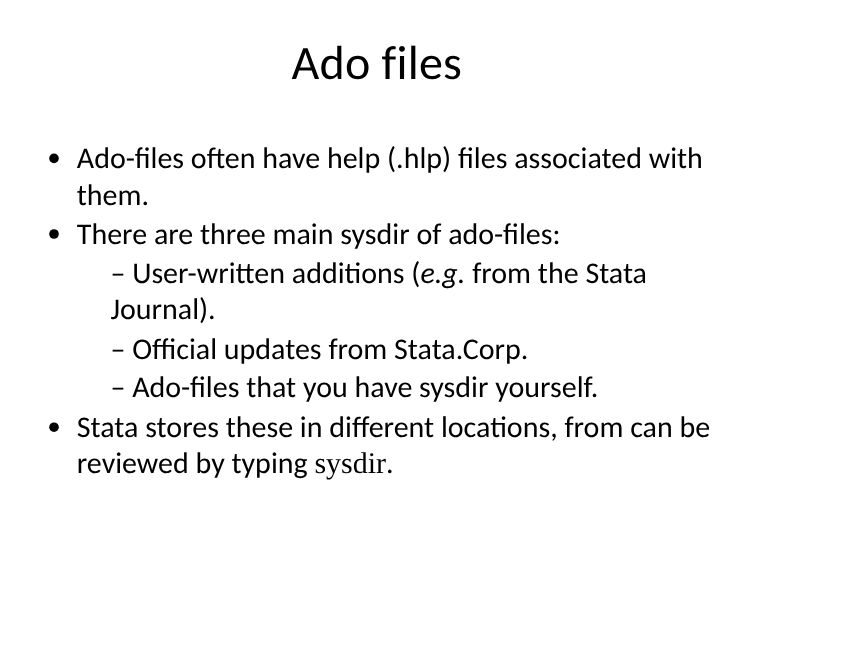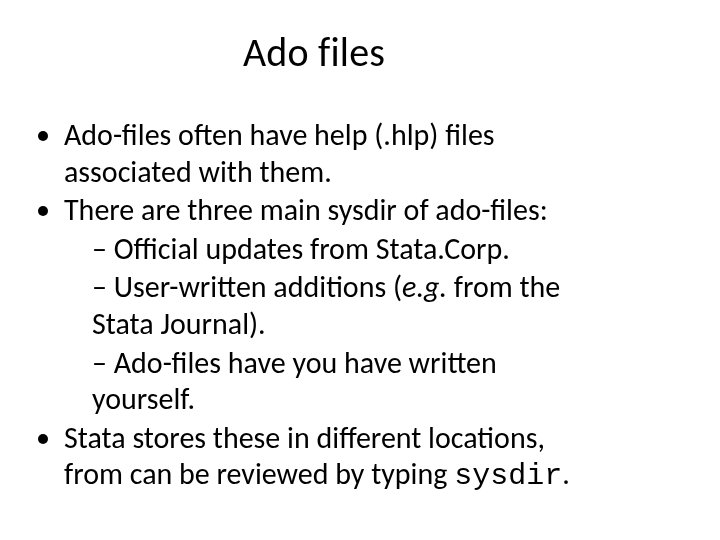--- a/index.html
+++ b/index.html
@@ -21,65 +21,65 @@
     text-align: center;
     font-size: 40px;
     font-weight: 400;
     margin: 0 0 40px 0;
     letter-spacing: 0.2px;
   }
   ul.level1 {
     list-style: disc;
     margin: 0;
     padding-left: 28px;
-    font-size: 30px;
+    font-size: 25px;
     line-height: 1.22;
   }
   ul.level1 > li {
     margin-bottom: 2px;
   }
   ul.level2 {
     list-style: none;
     margin: 2px 0 2px 0;
     padding-left: 28px;
   }
   ul.level2 > li::before {
     content: "– ";
   }
   ul.level2 > li {
     margin-bottom: 2px;
   }
   .mono {
-    font-family: Liberation Mono, monospace;
+    font-family: Liberation Serif, serif;
   }
   .italic {
     font-style: italic;
   }
 </style>
 </head>
 <body>
 
 <div class="slide">
   <h1 class="title">Ado files</h1>
 
   <ul class="level1">
     <li>
       <span>Ado-files often have help (.hlp) files associated with them.</span>
     </li>
     <li>
       <span>There are three main sysdir of ado-files:</span>
       <ul class="level2">
         <li>
+          <span>User-written additions (</span><span class="italic">e.g.</span><span> from the Stata Journal).</span>
+        </li>
+        <li>
           <span>Official updates from Stata.Corp.</span>
         </li>
         <li>
-          <span>User-written additions (</span><span class="italic">e.g.</span><span> from the Stata Journal).</span>
-        </li>
-        <li>
-          <span>Ado-files have you have written yourself.</span>
+          <span>Ado-files that you have sysdir yourself.</span>
         </li>
       </ul>
     </li>
     <li>
       <span>Stata stores these in different locations, from can be reviewed by typing </span><span class="mono">sysdir</span><span>.</span>
     </li>
   </ul>
 </div>
 
 </body></html>

